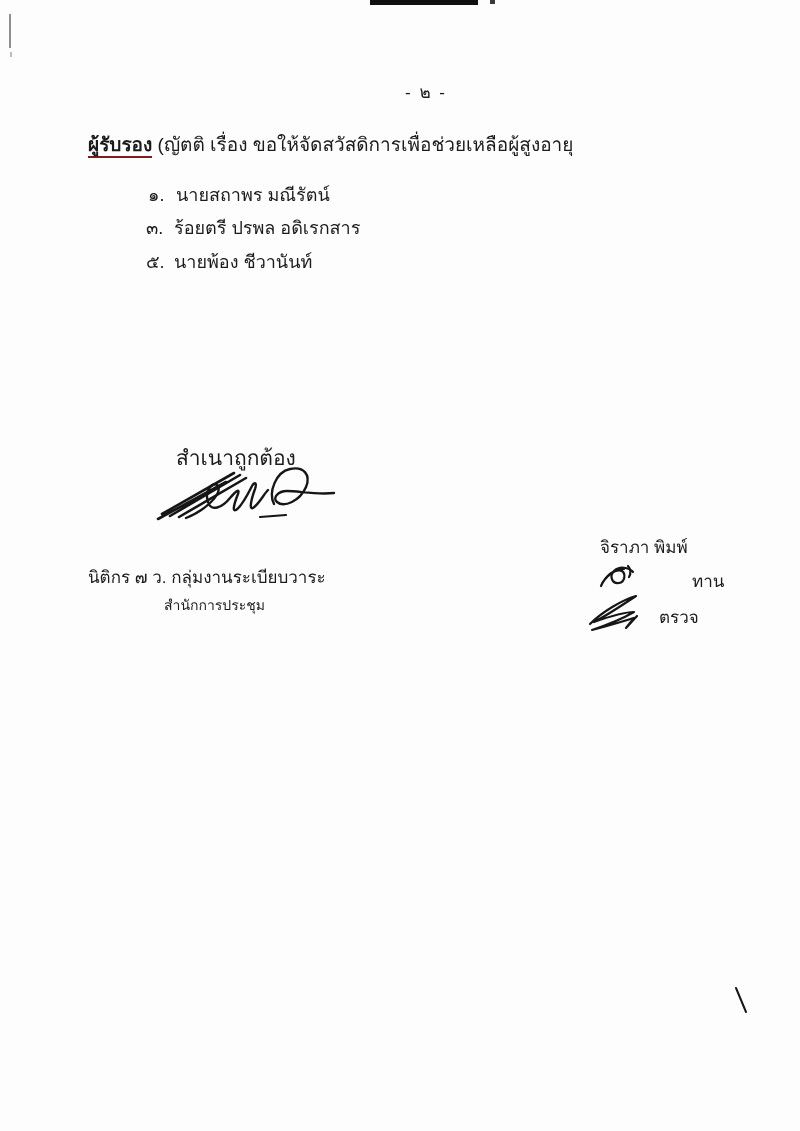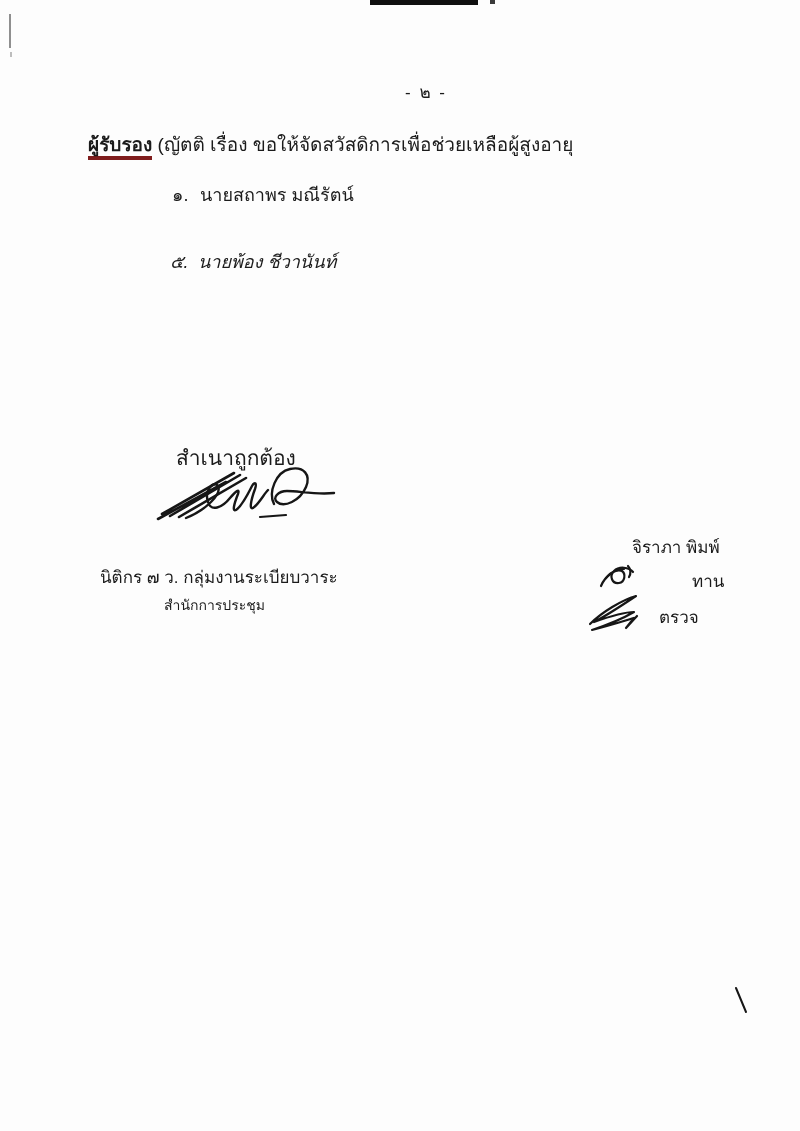--- a/index.html
+++ b/index.html
@@ -33,38 +33,37 @@
     letter-spacing: 2px;
   }
 
   .heading {
     left: 88px; top: 129px;
     font-size: 19px;
     white-space: nowrap;
   }
   .heading .lead {
     font-weight: bold;
-    border-bottom: 4px solid #7f1d1d;
+    border-bottom: 2px solid #7f1d1d;
     padding-bottom: 1px;
   }
 
   .endorser {
     font-size: 18px;
     white-space: nowrap;
-    margin-left: 24px;
   }
   .endorser .no { display: inline-block; min-width: 22px; }
   .endorser .nm { margin-left: 6px; }
 
   .cert-label   { left: 176px; top: 441px; font-size: 21px; }
   .cert-name    { left: 150px; top: 532px; font-size: 17px; }
-  .cert-title   { left: 100px; top: 563px; font-size: 17px; text-align: center; }
+  .cert-title   { left: 88px; top: 563px; font-size: 17px; text-align: center; }
   .cert-office  { left: 164px; top: 594px; font-size: 14px; }
 
-  .typist       { left: 632px; top: 533px; font-size: 17px; }
+  .typist       { left: 600px; top: 533px; font-size: 17px; }
   .proof-label  { left: 692px; top: 567px; font-size: 17px; }
   .check-label  { left: 659px; top: 603px; font-size: 17px; font-family: Liberation Mono, monospace; }
 
   svg { display: block; }
   svg path, svg line {
     fill: none;
     stroke: #161616;
     stroke-linecap: round;
     stroke-linejoin: round;
   }
@@ -81,21 +80,24 @@
 
   <div class="abs page-number">- ๒ -</div>
 
   <div class="abs heading">
     <span class="lead">ผู้รับรอง</span><span> (ญัตติ  เรื่อง  ขอให้จัดสวัสดิการเพื่อช่วยเหลือผู้สูงอายุ</span>
   </div>
 
   <div class="abs endorser" style="left:148px; top:180px;">
     <span class="no">๑.</span><span class="nm">นายสถาพร  มณีรัตน์</span>
   </div>
-  <div class="abs endorser" style="left:146px; top:247px;font-style:italic;">
+  <div class="abs endorser" style="left:146px; top:213px;">
+    <span class="no">๓.</span><span class="nm">ร้อยตรี ปรพล  อดิเรกสาร</span>
+  </div>
+  <div class="abs endorser" style="left:146px; top:247px;">
     <span class="no">๕.</span><span class="nm">นายพ้อง  ชีวานันท์</span>
   </div>
 
   <div class="abs cert-label">สำเนาถูกต้อง</div>
 
   <svg class="abs" style="left:156px; top:460px;" width="182" height="64" viewBox="0 0 182 64" aria-hidden="true">
     <path stroke-width="2.6" d="M6,54 L78,13 M14,56 L84,15 M23,57 L90,18 M2,59 L70,22"></path>
     <path stroke-width="2.4" d="M30,58 C50,50 66,34 62,26 C58,20 48,30 52,42 C55,52 66,48 74,38 C80,31 84,28 82,34 C78,44 76,52 80,50 C86,46 92,34 96,26 C99,21 101,23 99,29 C95,40 93,50 97,48 C103,44 108,34 112,30"></path>
     <path stroke-width="2.4" d="M118,44 C112,32 120,12 134,9 C148,6 155,15 150,27 C144,41 128,48 121,42 C116,38 122,31 131,31 C143,31 160,35 178,33"></path>
     <path stroke-width="2.2" d="M104,57 L130,55"></path>

